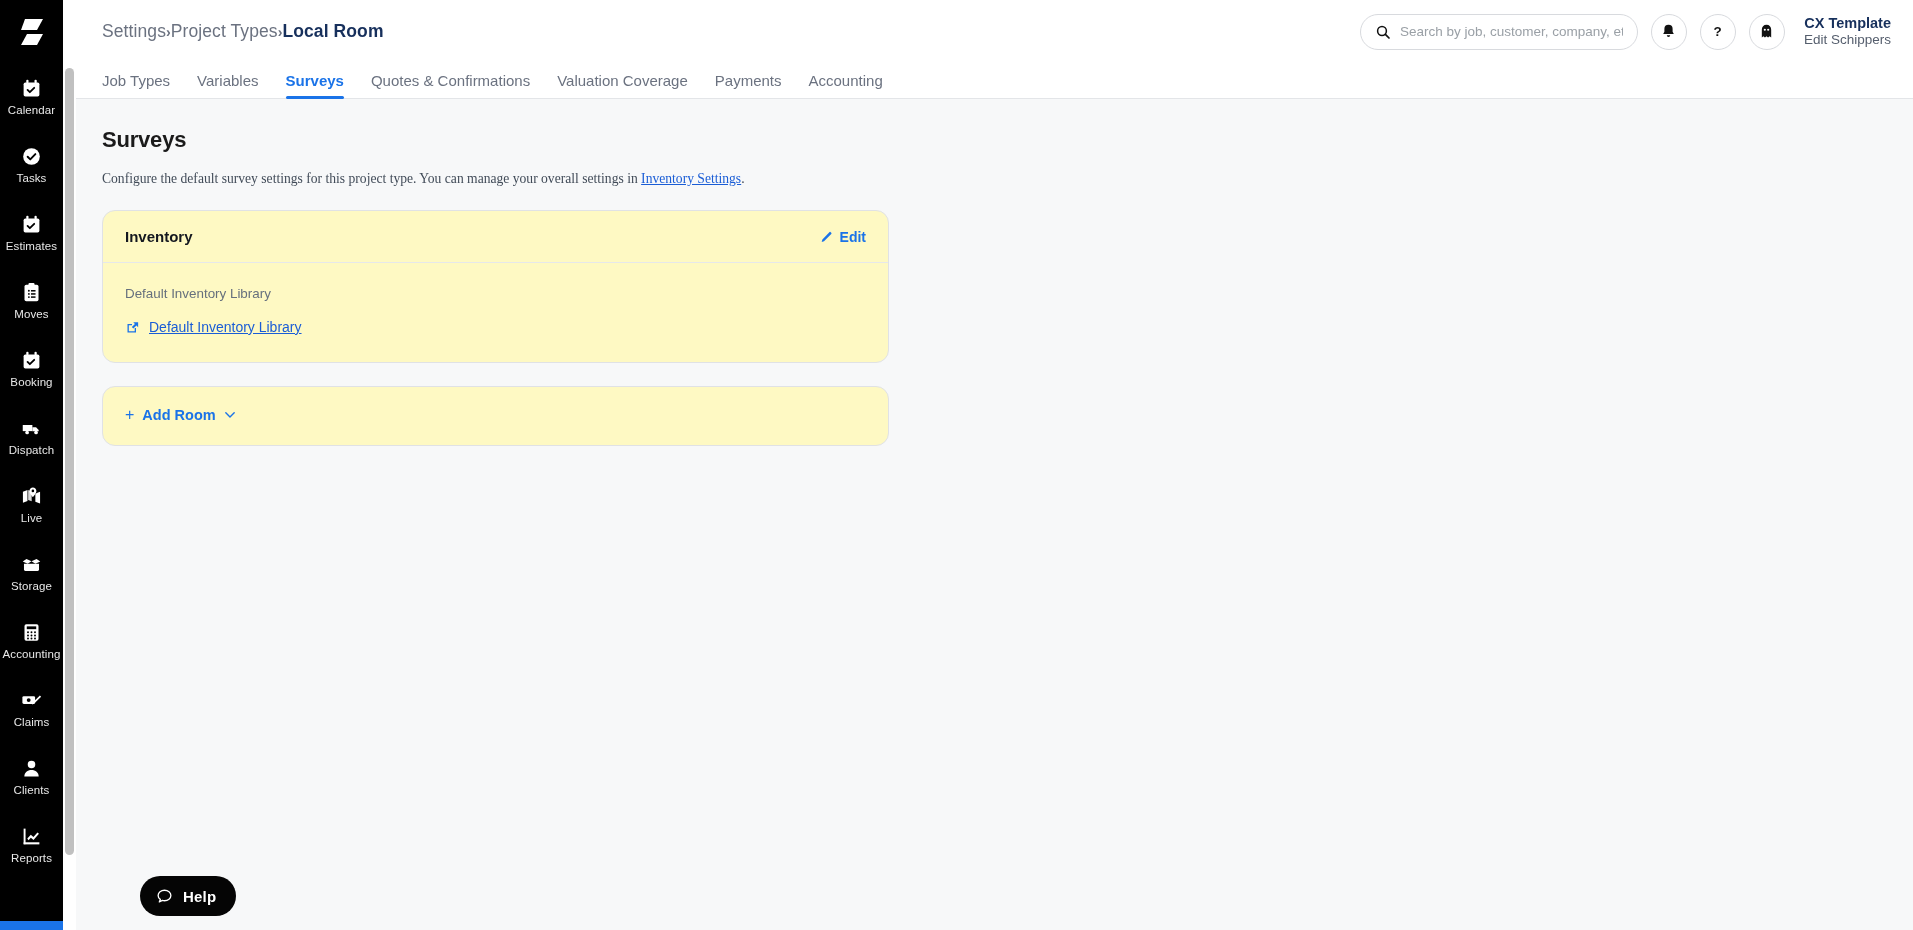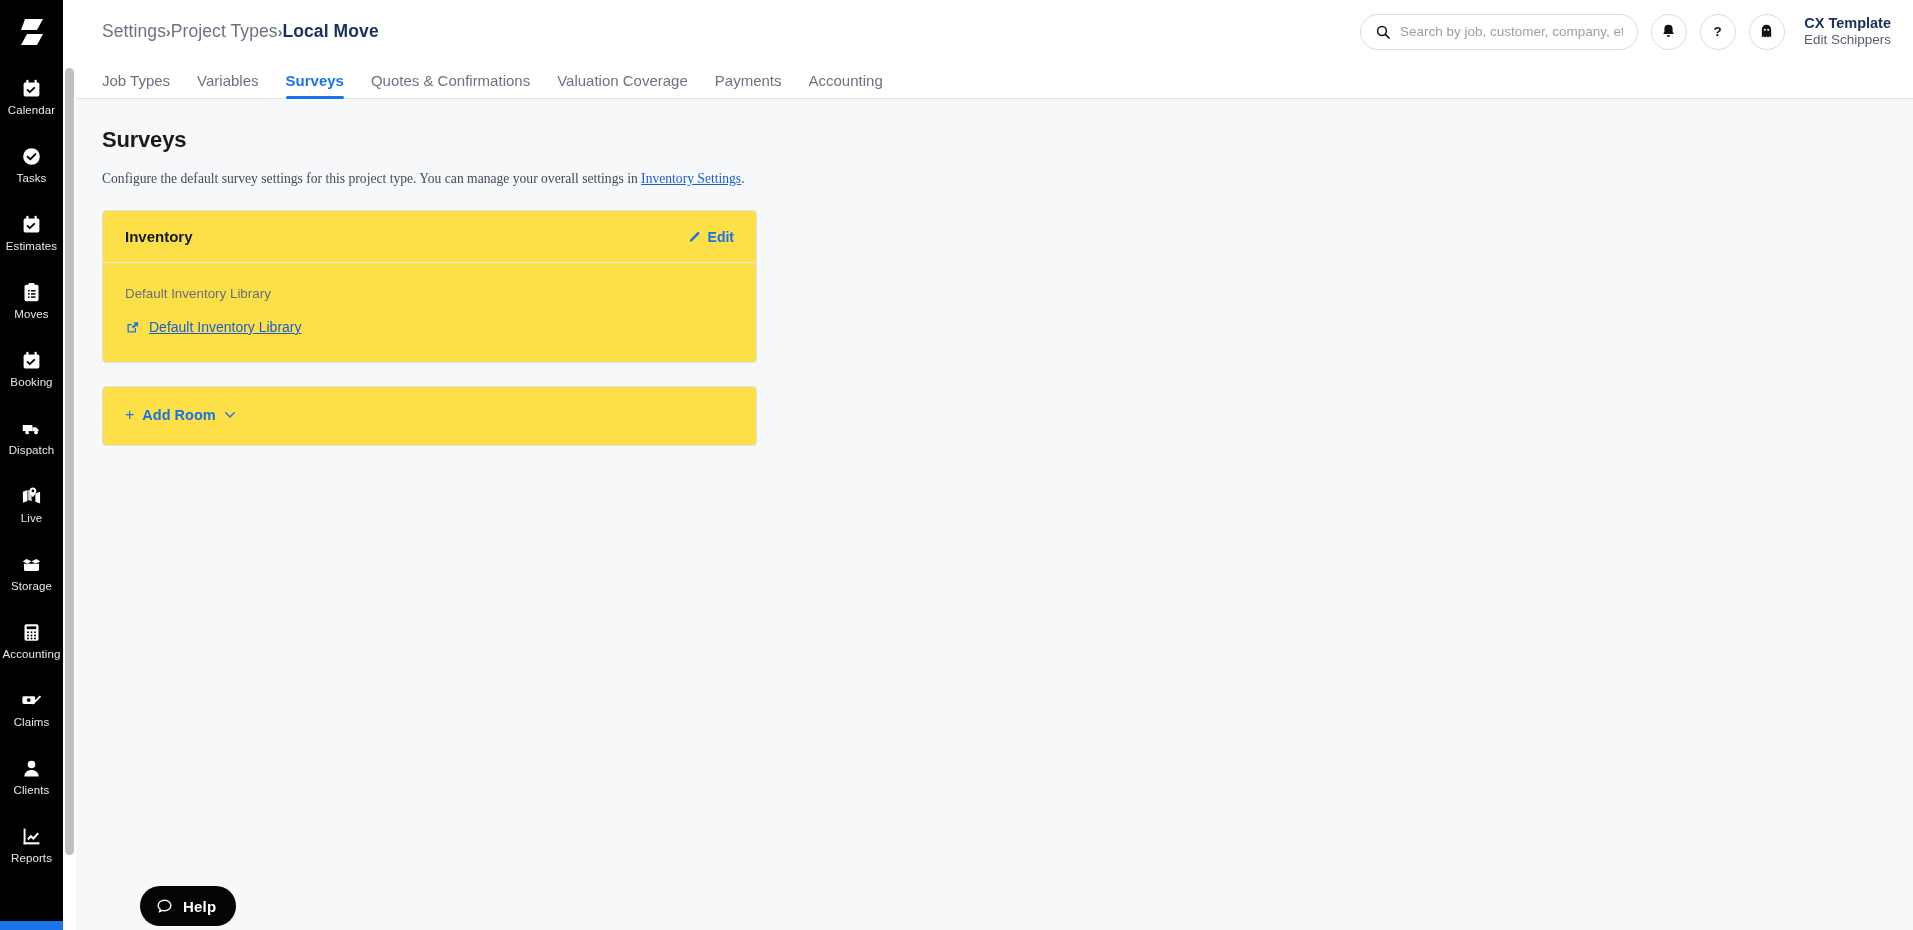--- a/index.html
+++ b/index.html
@@ -105,22 +105,22 @@
     height: 3px; background: #1a73e8; border-radius: 2px;
   }
 
   
   .content { padding: 28px 0 0 39px; background: #f7f8f9; height: calc(930px - 63px - 37px); }
   .page-title { font-size: 22px; font-weight: 700; color: #1b1b1b; letter-spacing: -.2px; }
   .page-desc { margin-top: 18px; font-size: 13.6px; color: #414b58; font-family: Liberation Serif, serif; }
   .page-desc a { color: #1a5dd6; text-decoration: underline; }
 
   .card {
-    width: 655px; background: #fde047; border: 1px solid #e0e2e5;
-    border-radius: 4px; margin-top: 23px;
+    width: 787px; background: #fef9c3; border: 1px solid #e0e2e5;
+    border-radius: 13px; margin-top: 23px;
   }
   .card-head {
     height: 52px; padding: 0 22px; display: flex; align-items: center;
     border-bottom: 1px solid #e6e8ea;
   }
   .card-title { font-size: 15px; font-weight: 700; color: #14181f; }
   .edit-link {
     margin-left: auto; display: flex; align-items: center; gap: 7px;
     color: #1a73e8; font-size: 14px; font-weight: 700; cursor: pointer; justify-content: flex-end;
   }
@@ -142,21 +142,21 @@
   .rooms-foot { padding: 19px 22px 21px 22px; }
   .add-room {
     display: inline-flex; align-items: center; gap: 8px;
     color: #1a73e8; font-size: 14.5px; font-weight: 700; cursor: pointer;
   }
   .add-room .plus { font-size: 16px; font-weight: 400; line-height: 1; }
   .add-room svg { width: 12px; height: 12px; }
 
   
   .help-widget {
-    position: absolute; left: 77px; bottom: 4px;
+    position: absolute; left: 77px; bottom: 14px;
     height: 40px; padding: 0 20px 0 16px; border-radius: 20px;
     background: #050505; color: #fff;
     display: inline-flex; align-items: center; gap: 10px; cursor: pointer;
     z-index: 9;
   }
   .help-widget svg { width: 17px; height: 17px; }
   .help-widget .help-label { font-size: 15px; font-weight: 700; letter-spacing: .2px; }
 </style>
 </head>
 <body>
@@ -307,21 +307,21 @@
   </div>
 
   <div class="main">
 
     <header class="topbar">
       <div class="breadcrumb">
         <span class="crumb">Settings</span>
         <span class="crumb-sep">›</span>
         <span class="crumb">Project Types</span>
         <span class="crumb-sep">›</span>
-        <span class="crumb current">Local Move</span>
+        <span class="crumb current">Local Room</span>
       </div>
 
       <div class="topbar-right">
         <div class="search-box">
           <svg viewBox="0 0 24 24">
             <circle cx="10.5" cy="10.5" r="6.6" fill="none" stroke="#111" stroke-width="2.3"></circle>
             <path d="M15.6 15.6L21 21" stroke="#111" stroke-width="2.6" stroke-linecap="round"></path>
           </svg>
           <input class="search-input" type="text" placeholder="Search by job, customer, company, etc..." style="">
         </div>

